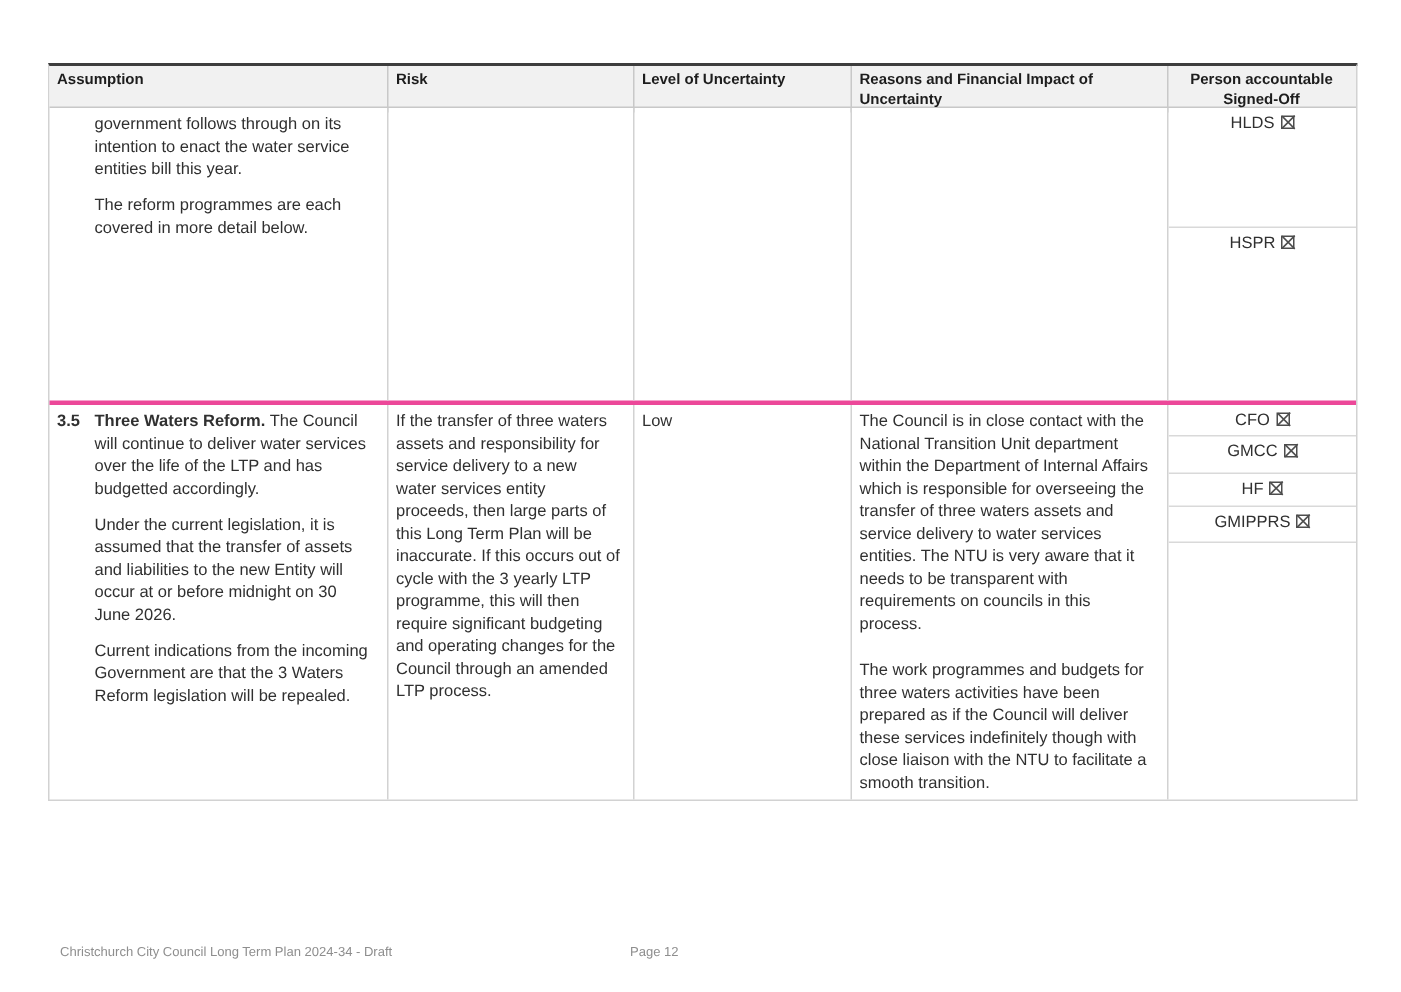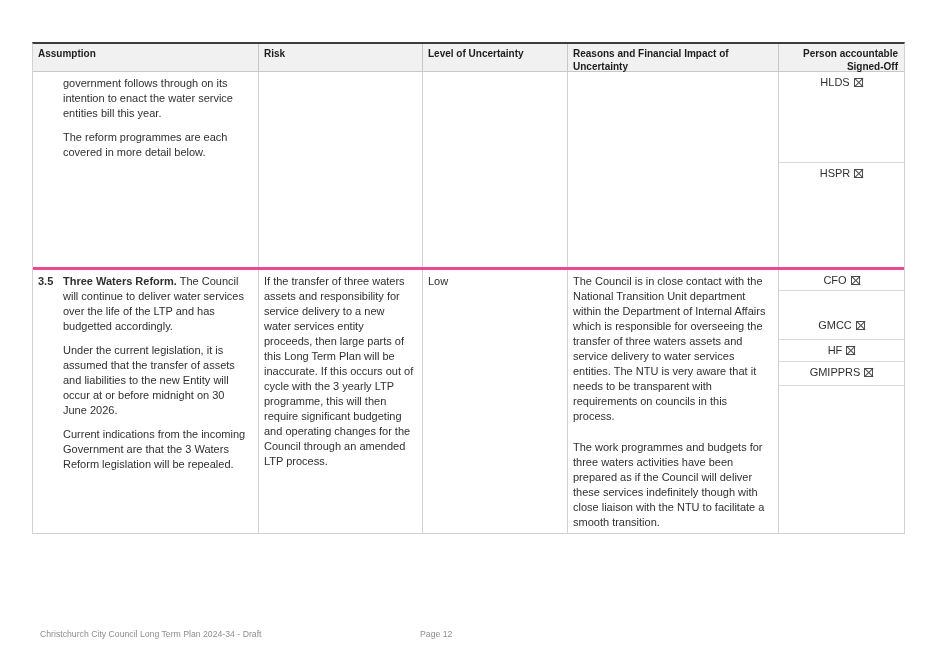--- a/index.html
+++ b/index.html
@@ -39,21 +39,21 @@
     height: 28px;
   }
   .th {
     font-weight: bold;
     font-size: 10px;
     line-height: 13px;
     padding: 3px 6px 2px 5px;
     border-right: 1px solid #c8c8c8;
     color: #1d1d1d;
   }
-  .th:last-child { border-right: none; text-align: right; }
+  .th:last-child { border-right: none; text-align: center; }
   .body-row { border-bottom: 3px solid #ec4899; }
   .body-row:last-child { border-bottom: none; }
   .row1 { height: 198px; }
   .row2 { height: 263px; }
   .td {
     border-right: 1px solid #d2d2d2;
     padding: 4px 8px 4px 5px;
     overflow: hidden;
   }
   .td:last-child { border-right: none; padding: 0; }
@@ -71,23 +71,23 @@
 
   
   .person-col { display: flex; flex-direction: column; }
   .signoff-cell {
     border-bottom: 1px solid #d9d9d9;
     text-align: center;
     padding-top: 3px;
     flex: 0 0 auto;
   }
   .signoff-cell.grow { flex: 1 1 auto; border-bottom: none; }
-  .h100 { height: 91px; }
+  .h100 { height: 80px; }
   .h21 { height: 21px; }
-  .h25 { height: 25px; margin-top: 24px; }
+  .h25 { height: 25px; }
   .h24 { height: 24px; }
   .h22 { height: 22px; }
 
   
   .cb {
     display: inline-block;
     width: 9px;
     height: 9px;
     border: 1px solid #4d4d4d;
     margin-left: 4px;

